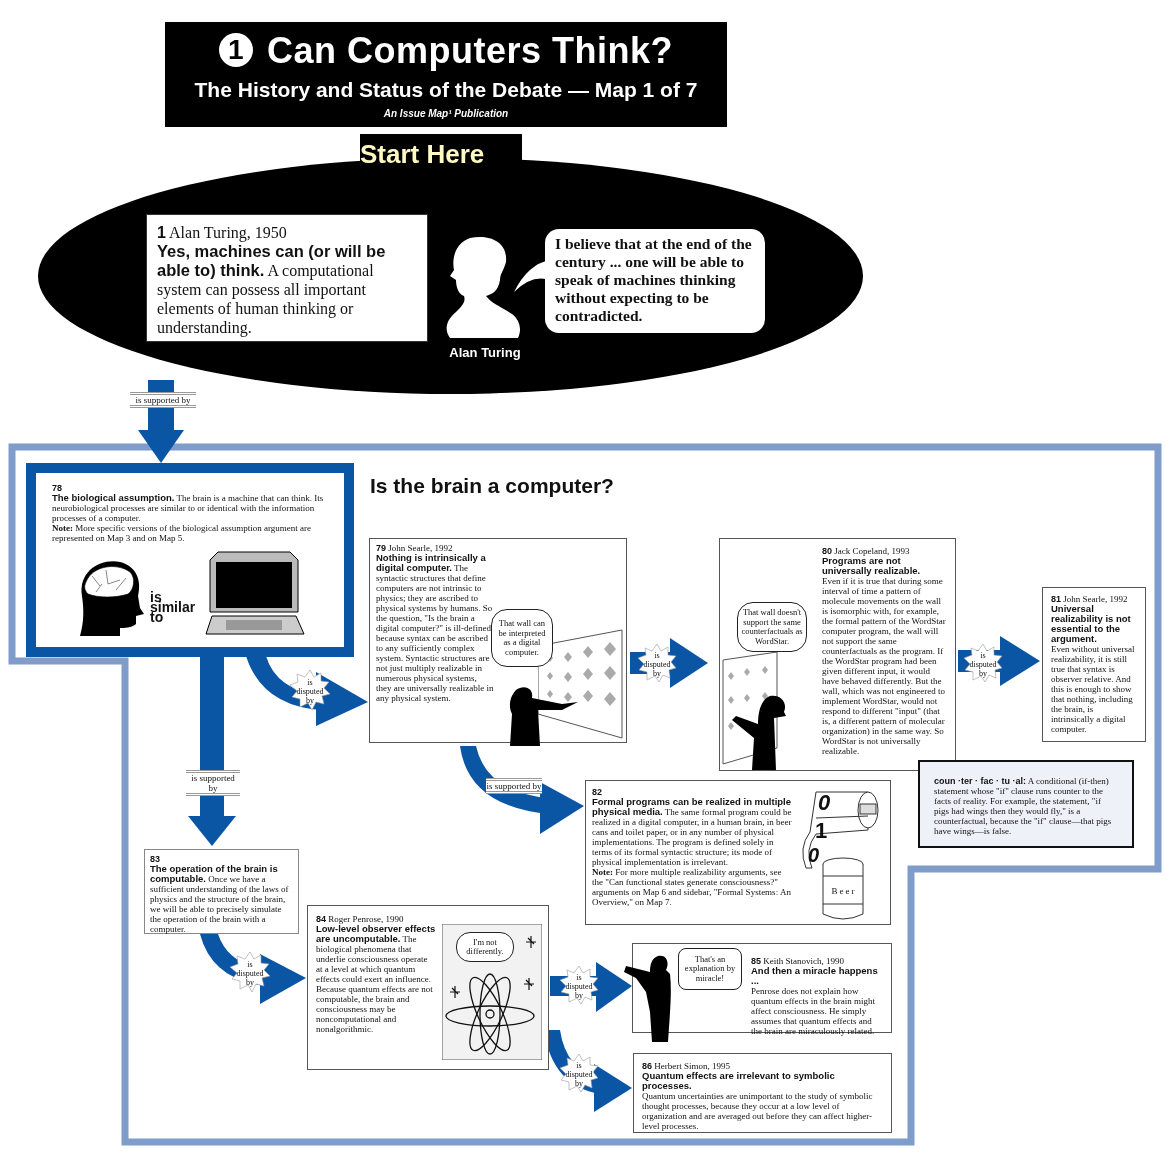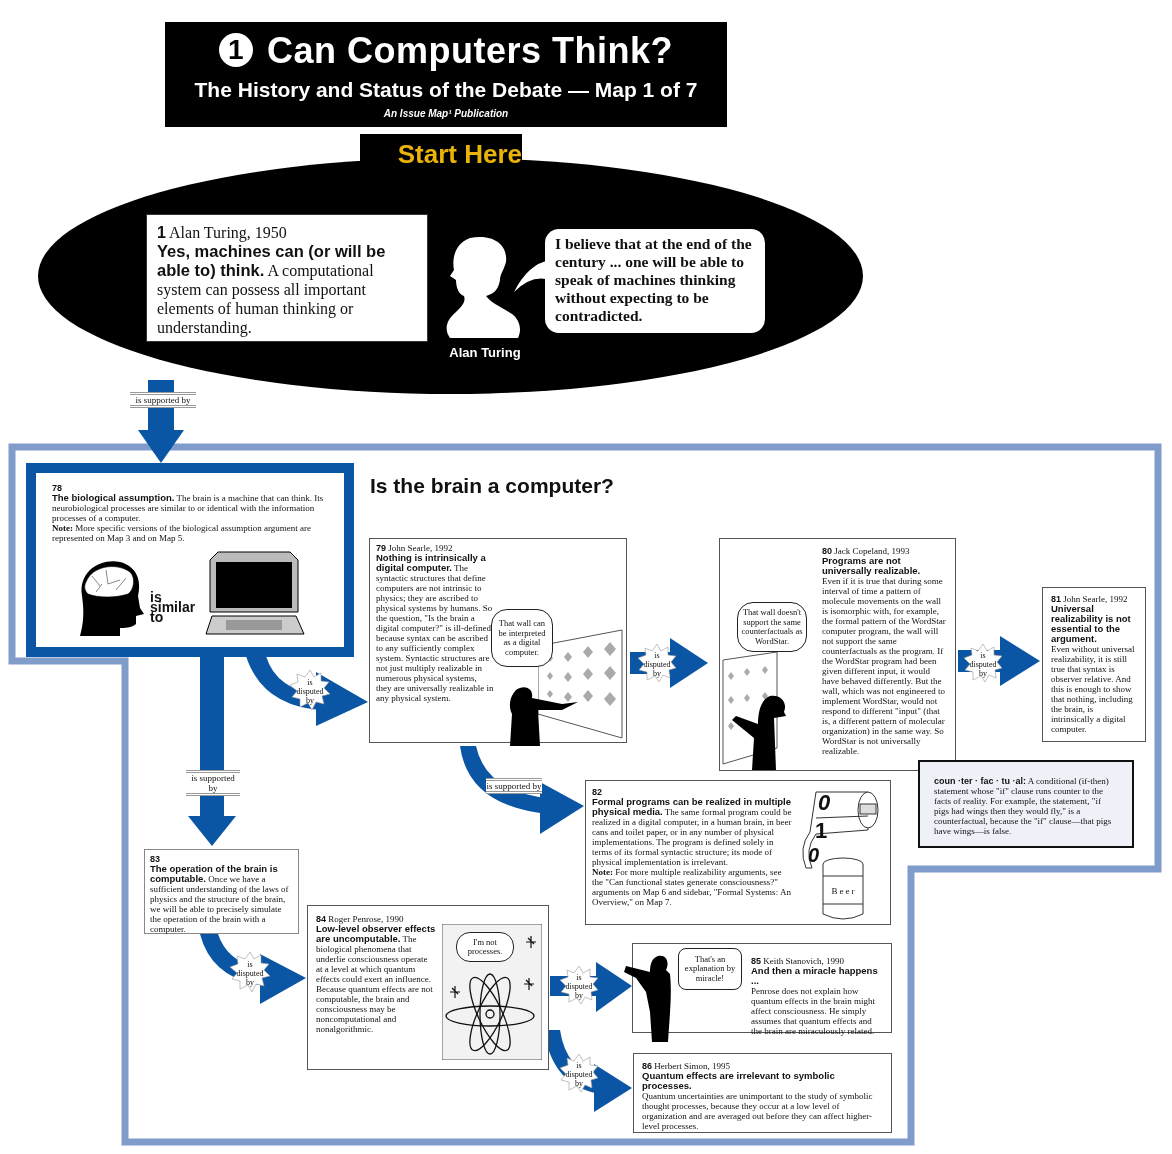--- a/index.html
+++ b/index.html
@@ -9,21 +9,21 @@
   .serif { font-family:"Liberation Serif", serif; }
 
   
   #title-banner { left:165px; top:22px; width:562px; height:105px; background:#000; color:#fff; text-align:center; }
   #title-main { position:absolute; left:0; right:0; top:8px; font-family:"Liberation Sans", sans-serif; font-weight:bold; font-size:36px; letter-spacing:0.5px; }
   #title-num { display:inline-block; width:34px; height:34px; border-radius:50%; background:#fff; color:#000; font-size:28px; line-height:34px; text-align:center; vertical-align:4px; margin-right:14px; }
   #title-sub { position:absolute; left:0; right:0; top:56px; font-family:"Liberation Sans", sans-serif; font-weight:bold; font-size:21px; }
   #title-pub { position:absolute; left:0; right:0; top:86px; font-family:"Liberation Sans", sans-serif; font-weight:bold; font-style:italic; font-size:10px; }
 
   
-  #start-tab { left:360px; top:134px; width:162px; height:40px; background:#000; color:#eab308; font-family:"Liberation Sans", sans-serif; font-weight:bold; font-size:26px; text-align:right; line-height:40px; z-index:2; }
+  #start-tab { left:360px; top:134px; width:162px; height:40px; background:#000; color:#fef9c3; font-family:"Liberation Sans", sans-serif; font-weight:bold; font-size:26px; text-align:left; line-height:40px; z-index:2; }
   #start-ellipse { left:38px; top:158px; width:825px; height:236px; background:#000; border-radius:50%; }
 
   .claim-box { background:#fff; border:1px solid #333; }
   #turing-box { left:146px; top:214px; width:282px; height:128px; padding:8px 10px; box-sizing:border-box; font-size:16px; line-height:19px; }
   #turing-box .num { font-family:"Liberation Sans", sans-serif; font-weight:bold; }
   #turing-box .head { font-family:"Liberation Sans", sans-serif; font-weight:bold; font-size:16.5px; }
 
   #turing-quote { left:545px; top:229px; width:220px; height:104px; background:#fff; border-radius:14px; padding:6px 10px; box-sizing:border-box; font-weight:bold; font-size:15.5px; line-height:18px; }
   #turing-name { left:440px; top:345px; width:90px; text-align:center; color:#fff; font-family:"Liberation Sans", sans-serif; font-weight:bold; font-size:13px; }
 
@@ -277,21 +277,21 @@
     <ellipse cx="48" cy="90" rx="12" ry="40" transform="rotate(-25 48 90)"></ellipse>
     <ellipse cx="48" cy="90" rx="10" ry="40"></ellipse>
     <circle cx="48" cy="90" r="4"></circle>
   </g>
   <g stroke="#111" stroke-width="1.2" fill="none">
     <path d="M86,14 l6,6 M89,12 l0,12 M84,18 l10,0"></path>
     <path d="M84,56 l6,6 M87,54 l0,12 M82,60 l10,0"></path>
     <path d="M10,64 l6,6 M13,62 l0,12 M8,68 l10,0"></path>
   </g>
 </svg>
-<div class="bubble" style="left:456px;top:932px;width:58px;height:30px;border-radius:14px;">I'm not processes.</div>
+<div class="bubble" style="left:456px;top:932px;width:58px;height:30px;border-radius:14px;">I'm not differently.</div>
 
 <div id="node-85" class="node">
   <span class="n">85</span>
   <span>Keith Stanovich, 1990</span><br>
   <span class="h">And then a miracle happens ...</span><br>
   <span>Penrose does not explain how quantum effects in the brain might affect consciousness. He simply assumes that quantum effects and the brain are miraculously related.</span>
 </div>
 <svg class="abs" style="left:622px;top:952px;" width="56" height="92">
   <path d="M36,4 C44,2 48,10 44,18 L48,22 C50,40 48,60 46,90 L30,90 L28,60 L24,40 L14,26 L2,20 L4,14 L20,18 L28,20 C28,12 30,6 36,4 Z" fill="#000"></path>
 </svg>

